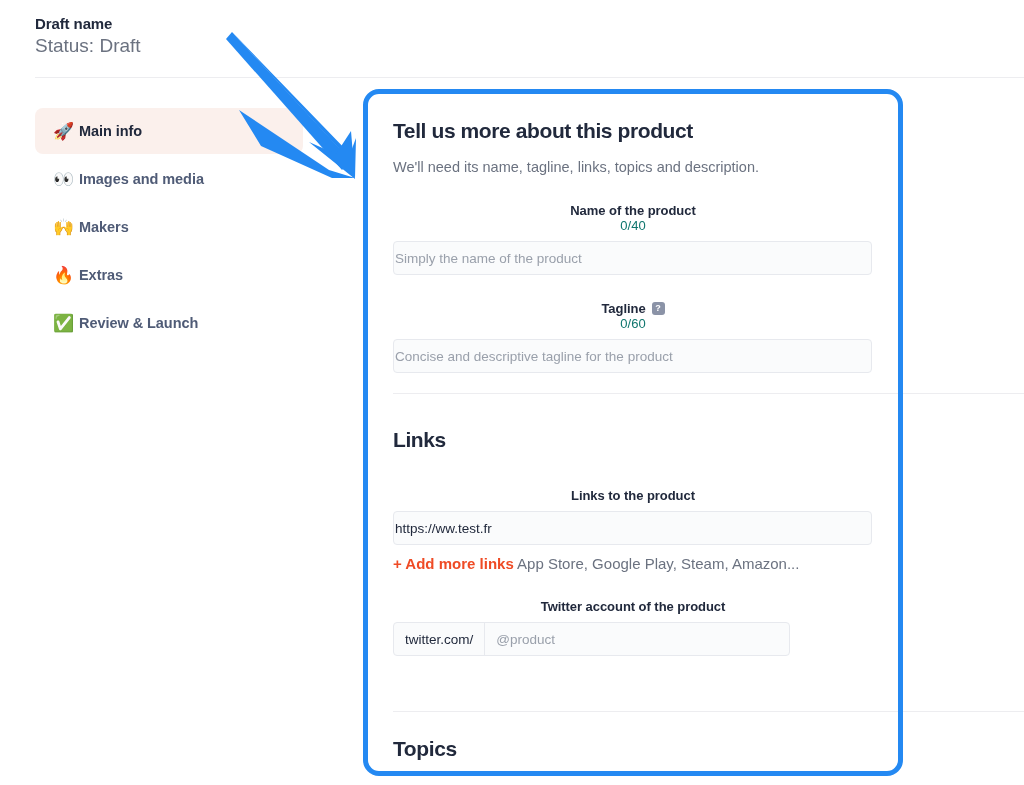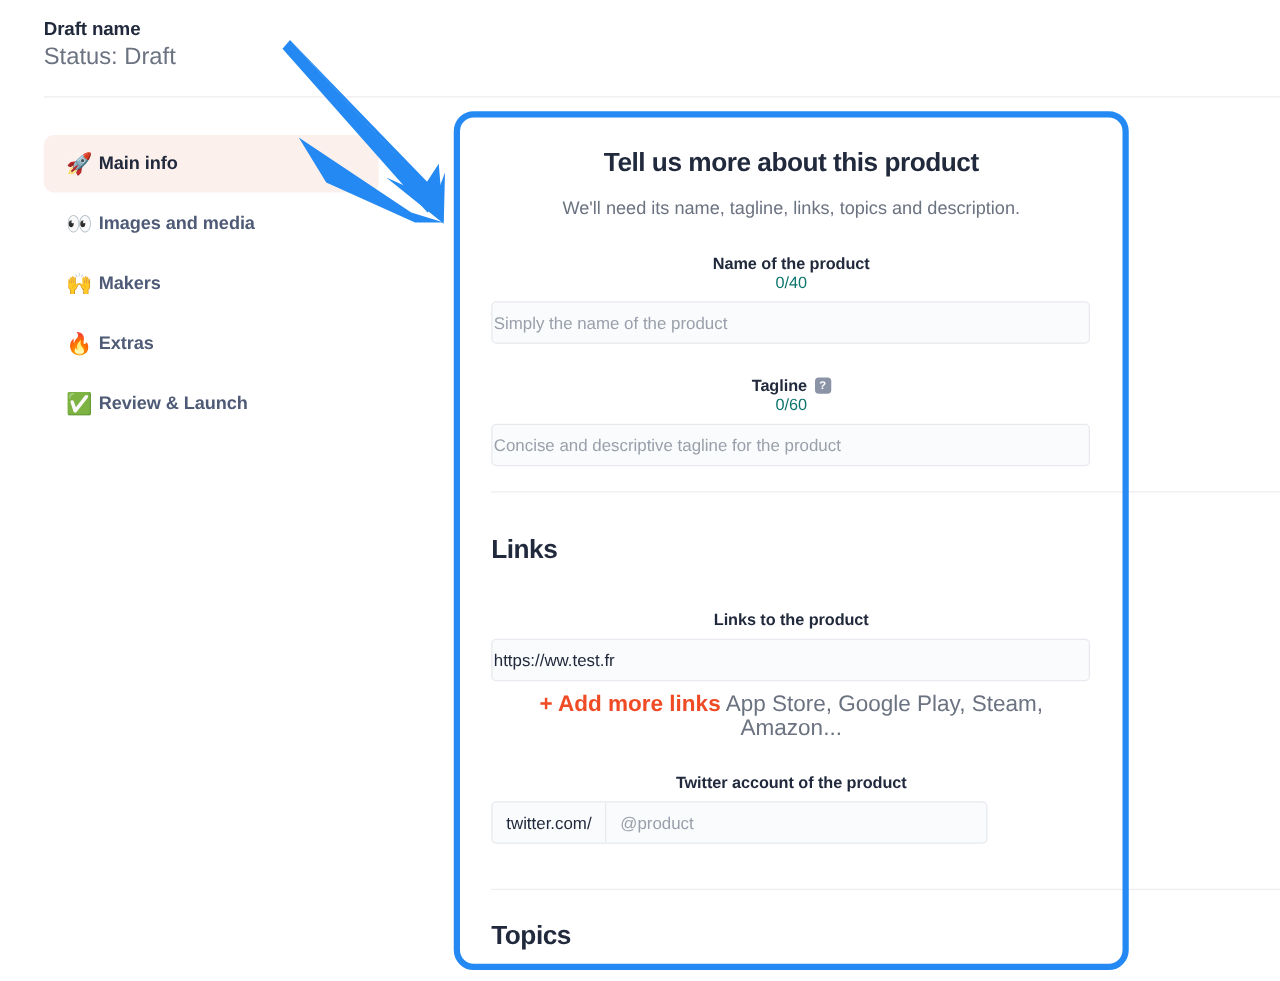--- a/index.html
+++ b/index.html
@@ -110,21 +110,21 @@
   .main-panel {
     position: absolute;
     left: 368px;
     top: 94px;
     width: 530px;
     height: 677px;
     background: #ffffff;
     overflow: hidden;
     z-index: 2;
   }
-  .panel-inner { padding: 0 25px; text-align: center; }
+  .panel-inner { padding: 0 25px; }
 
   .section-title {
     font-size: 21px;
     font-weight: bold;
     color: #21293c;
     letter-spacing: -0.4px;
     line-height: 27px;
   }
   .section-sub {
     font-size: 14.5px;
@@ -207,21 +207,21 @@
     align-items: center;
     flex: 1;
     padding: 0 11px;
     font-size: 13.5px;
     color: #9aa0ab;
     cursor: text;
   }
 
   .add-links-row {
     margin-top: 9px;
-    font-size: 18px;
+    font-size: 15px;
     line-height: 19px;
   }
   .add-links-cta {
     color: #ef4b25;
     font-weight: bold;
     cursor: pointer;
   }
   .add-links-hint { color: #6b7280; }
 
   

